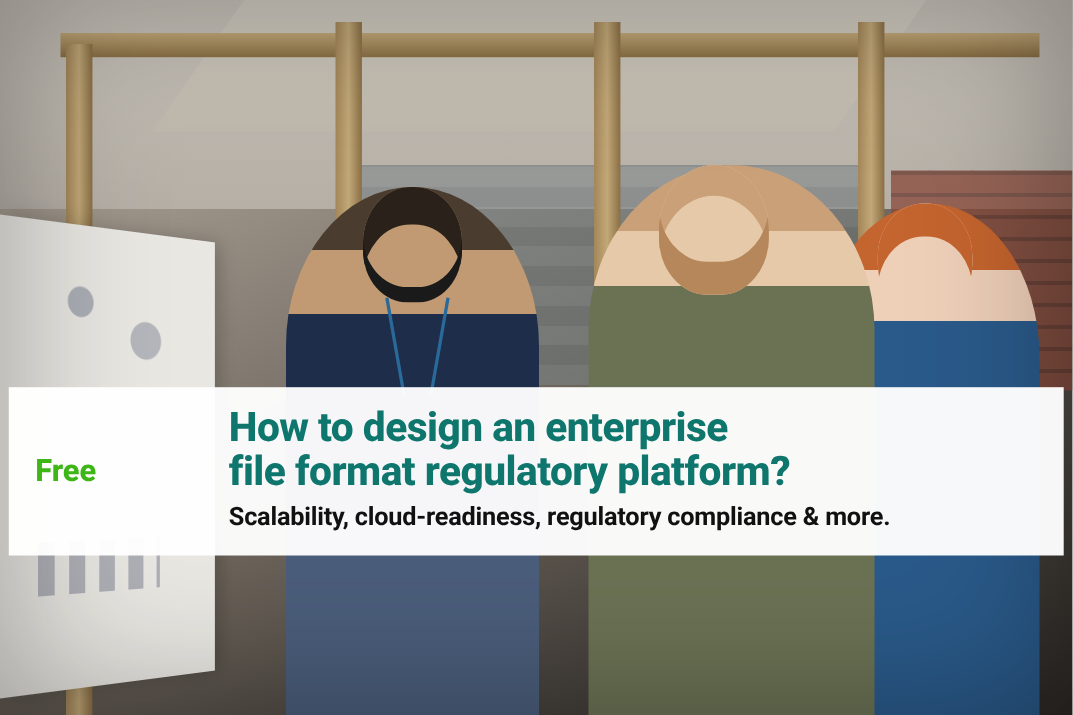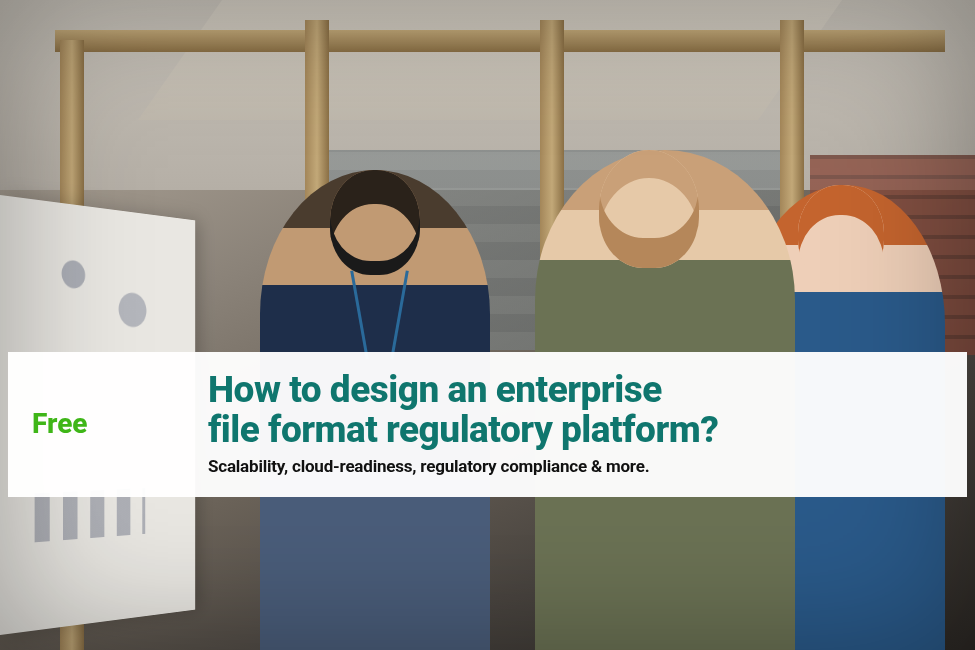--- a/index.html
+++ b/index.html
@@ -210,21 +210,21 @@
     .headline {
       color: #0f766e;
       font-weight: 800;
       font-size: 37px;
       line-height: 1.08;
       letter-spacing: -0.5px;
     }
     .subhead {
       color: #111;
       font-weight: 700;
-      font-size: 17px;
+      font-size: 23px;
       line-height: 1.25;
       margin-top: 6px;
       letter-spacing: -0.2px;
     }
     .vignette {
       position: absolute;
       inset: 0;
       box-shadow: inset 0 0 140px rgba(0,0,0,0.35);
       pointer-events: none;
       z-index: 6;

